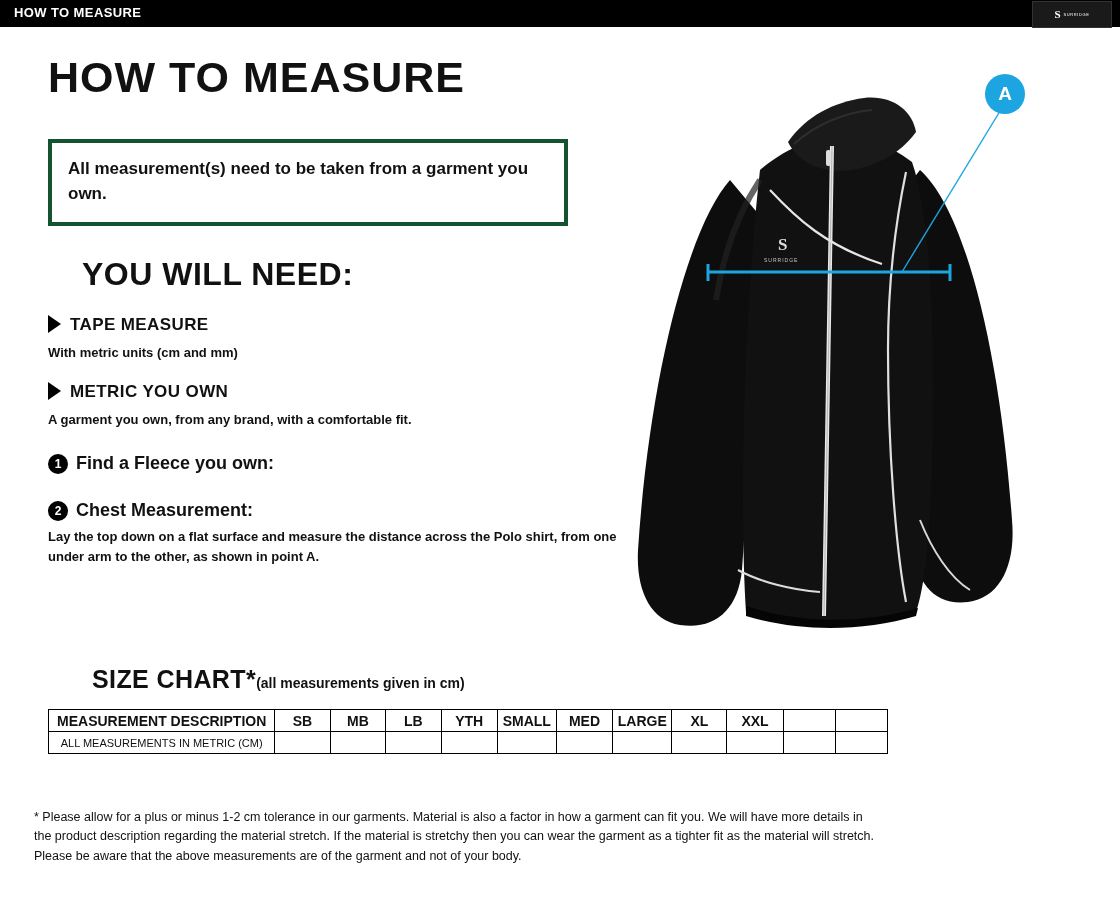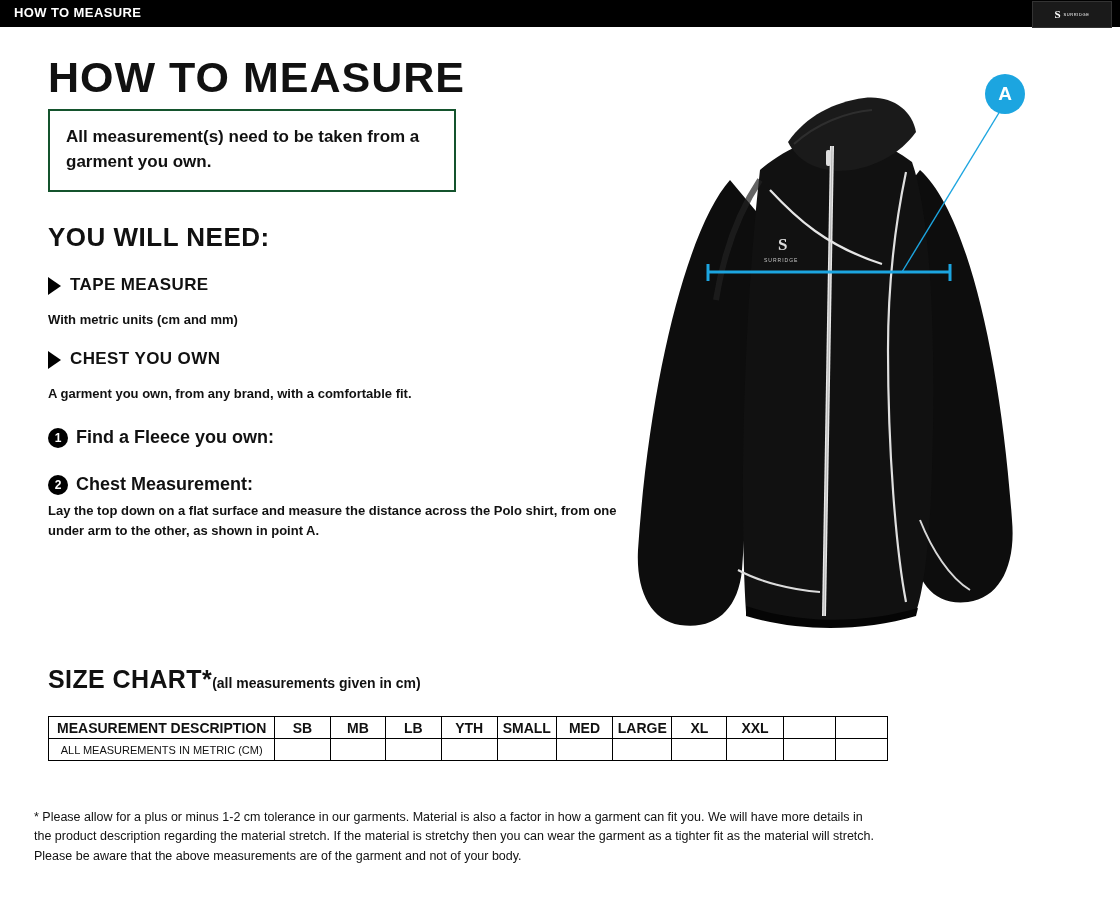--- a/index.html
+++ b/index.html
@@ -65,60 +65,61 @@
     width: 600px;
   }
   .main-title {
     font-size: 43px;
     font-weight: bold;
     letter-spacing: 1px;
     margin: 0;
     line-height: 1;
   }
   .notice-box {
-    margin-top: 10px;
-    width: 408px;
-    border: 2px solid #14532d;
+    margin-top: 40px;
+    width: 520px;
+    border: 4px solid #14532d;
     padding: 14px 16px 16px 16px;
     box-sizing: border-box;
   }
   .notice-text {
     font-size: 17px;
     font-weight: bold;
     line-height: 1.45;
   }
   .section-head {
     margin-top: 30px;
-    font-size: 26px;
+    font-size: 32px;
     font-weight: bold;
     letter-spacing: 0.5px;
+    margin-left: 34px;
   }
   .need-item {
     margin-top: 22px;
   }
   .need-title-row {
     display: flex;
-    align-items: flex-end;
+    align-items: flex-start;
   }
   .tri {
     width: 0; height: 0;
     border-left: 13px solid #000;
     border-top: 9px solid transparent;
     border-bottom: 9px solid transparent;
     margin-right: 9px;
   }
   .need-title {
     font-size: 17px;
     font-weight: bold;
     letter-spacing: 0.4px;
   }
   .need-sub {
     font-size: 13px;
     font-weight: bold;
-    margin-top: 17px;
+    margin-top: 10px;
   }
   .step {
     margin-top: 26px;
   }
   .step-head-row {
     display: flex;
     align-items: center;
   }
   .step-num {
     width: 20px; height: 20px;
@@ -147,31 +148,32 @@
   .chart-wrap {
     position: absolute;
     left: 48px;
     top: 665px;
     width: 840px;
   }
   .chart-title {
     font-size: 25px;
     font-weight: bold;
     letter-spacing: 0.4px;
+    margin-left: 44px;
   }
   .chart-title .star {
     font-size: 25px;
   }
   .chart-title .sub {
     font-size: 14px;
     font-weight: bold;
     letter-spacing: 0;
   }
   table.size-table {
-    margin-top: 22px;
+    margin-top: 15px;
     border-collapse: collapse;
     table-layout: fixed;
   }
   table.size-table td, table.size-table th {
     border: 1px solid #000;
     height: 21px;
     font-size: 11px;
     padding: 0 4px;
     text-align: center;
     font-weight: normal;
@@ -254,21 +256,21 @@
     <div class="need-title-row">
       <span class="tri"></span>
       <span class="need-title">TAPE MEASURE</span>
     </div>
     <div class="need-sub">With metric units (cm and mm)</div>
   </div>
 
   <div class="need-item">
     <div class="need-title-row">
       <span class="tri"></span>
-      <span class="need-title">CHEST YOU OWN</span>
+      <span class="need-title">METRIC YOU OWN</span>
     </div>
     <div class="need-sub">A garment you own, from any brand, with a comfortable fit.</div>
   </div>
 
   <div class="step">
     <div class="step-head-row">
       <span class="step-num">1</span>
       <span class="step-title">Find a Fleece you own:</span>
     </div>
   </div>

